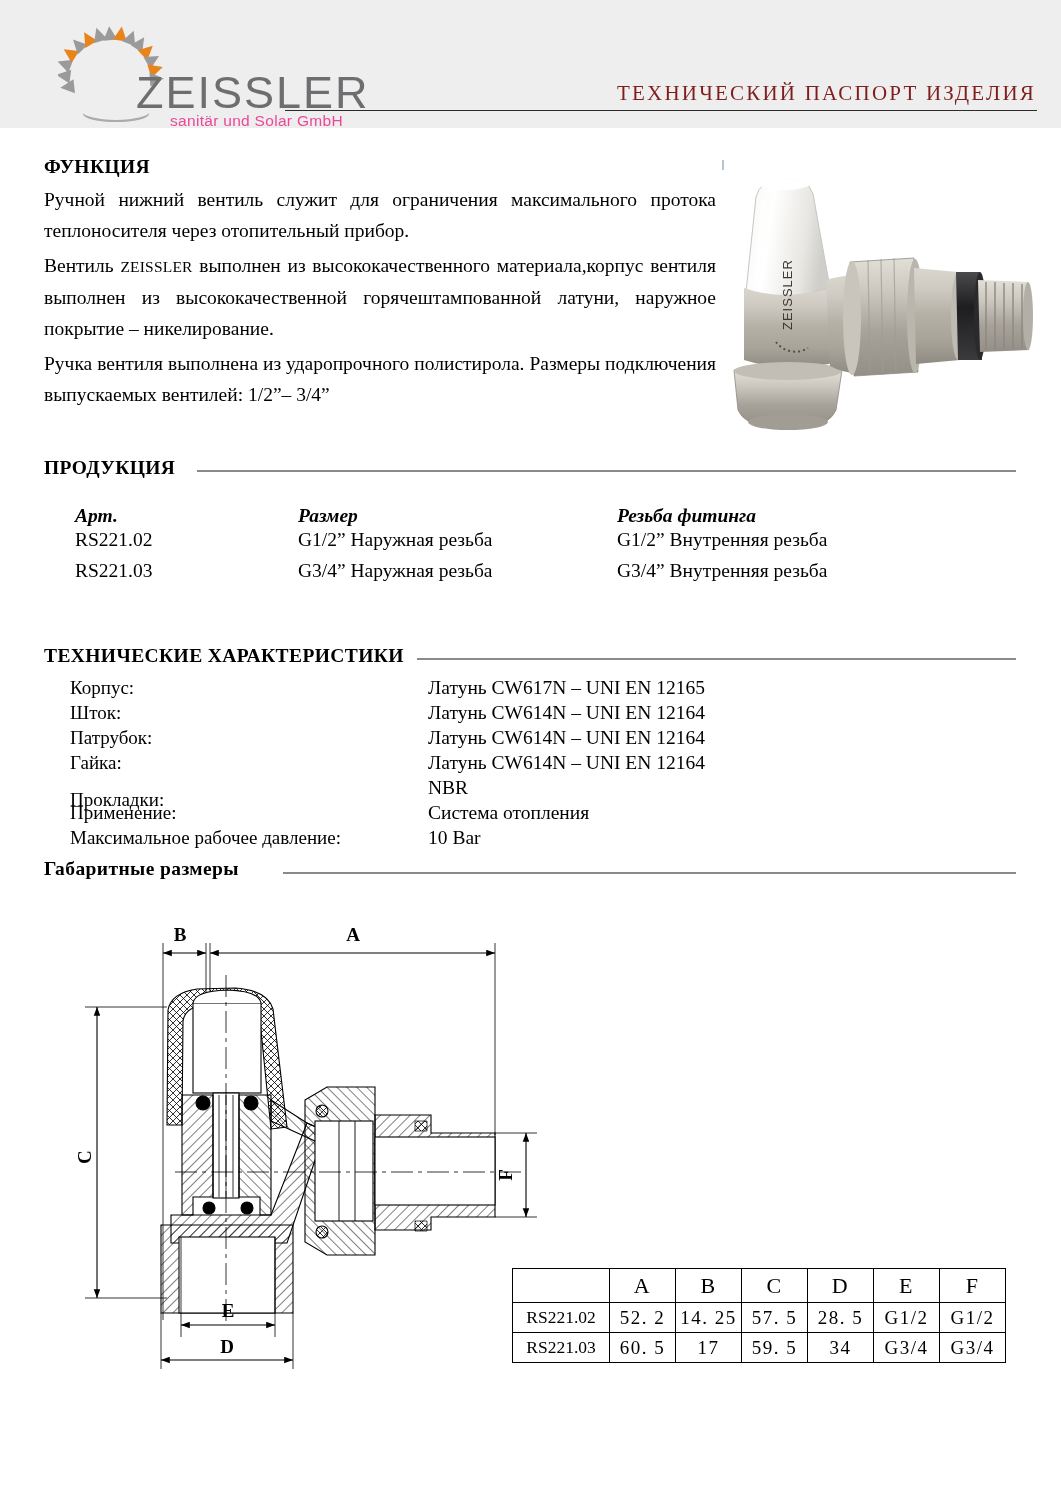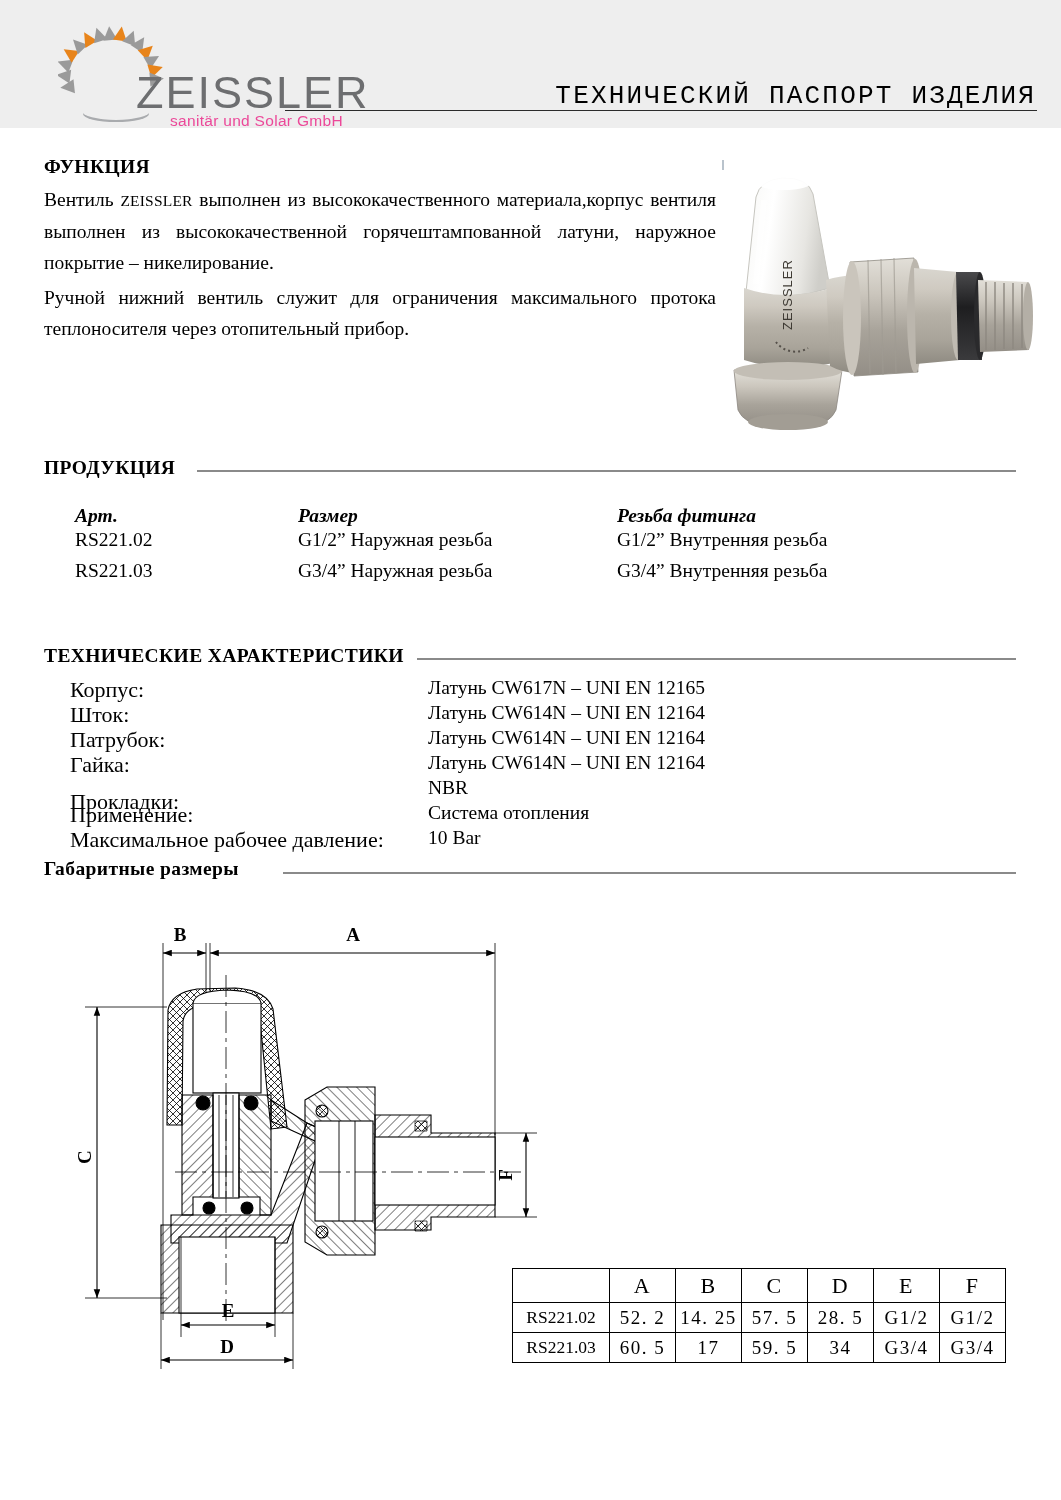--- a/index.html
+++ b/index.html
@@ -53,24 +53,24 @@
     left: 112px; top: 94px;
     font-family: "Liberation Sans", sans-serif;
     font-size: 15.5px;
     color: #ec4899;
     letter-spacing: .3px;
     white-space: nowrap;
   }
   .header-title {
     position: absolute;
     right: 25px; top: 81px;
-    font-family: Liberation Mono, monospace;
-    font-size: 26px;
+    font-family: Liberation Serif, serif;
+    font-size: 21px;
     letter-spacing: 2.2px;
-    color: #000000;
+    color: #7f1d1d;
     white-space: nowrap;
   }
   .header-rule {
     position: absolute;
     left: 285px; top: 110px;
     width: 752px; height: 1px;
     background: #2b2b2b;
   }
 
   
@@ -111,21 +111,21 @@
   }
   .prod-head {
     font-style: italic;
     font-weight: bold;
   }
 
   
   .spec-label {
     position: absolute;
     left: 70px;
-    font-size: 22px;
+    font-size: 19px;
     white-space: nowrap;
   }
   .spec-value {
     position: absolute;
     left: 428px;
     font-size: 19.5px;
     white-space: nowrap;
   }
 
   
@@ -235,22 +235,23 @@
     <div class="logo-word">ZEISSLER</div>
     <div class="logo-sub">sanitär und Solar GmbH</div>
   </div>
 
   <div class="header-title">ТЕХНИЧЕСКИЙ  ПАСПОРТ  ИЗДЕЛИЯ</div>
   <div class="header-rule"></div>
 
   <div class="sec-h" style="left:44px; top:156px;">ФУНКЦИЯ</div>
 
   <div class="fn-block" style="top:184px;">
+    <p>Ручной нижний вентиль служит для ограничения максимального протока теплоносителя через отопительный прибор.</p>
     <p><span>Вентиль </span><span class="smallcaps">ZEISSLER</span><span> выполнен из высококачественного материала,корпус вентиля выполнен из высококачественной горячештампованной латуни, наружное покрытие – никелирование.</span></p>
-    <p>Ручной нижний вентиль служит для ограничения максимального протока теплоносителя через отопительный прибор.</p>
+    <p>Ручка вентиля выполнена из ударопрочного полистирола. Размеры подключения выпускаемых вентилей: 1/2”– 3/4”</p>
   </div>
 
   <svg class="photo" viewBox="0 0 318 285">
     <defs>
       <linearGradient id="brass" x1="0" y1="0" x2="0" y2="1">
         <stop offset="0%" stop-color="#d9d6cf"></stop>
         <stop offset="22%" stop-color="#cfcac1"></stop>
         <stop offset="48%" stop-color="#b6b1a7"></stop>
         <stop offset="75%" stop-color="#a9a49a"></stop>
         <stop offset="100%" stop-color="#8f8b82"></stop>

